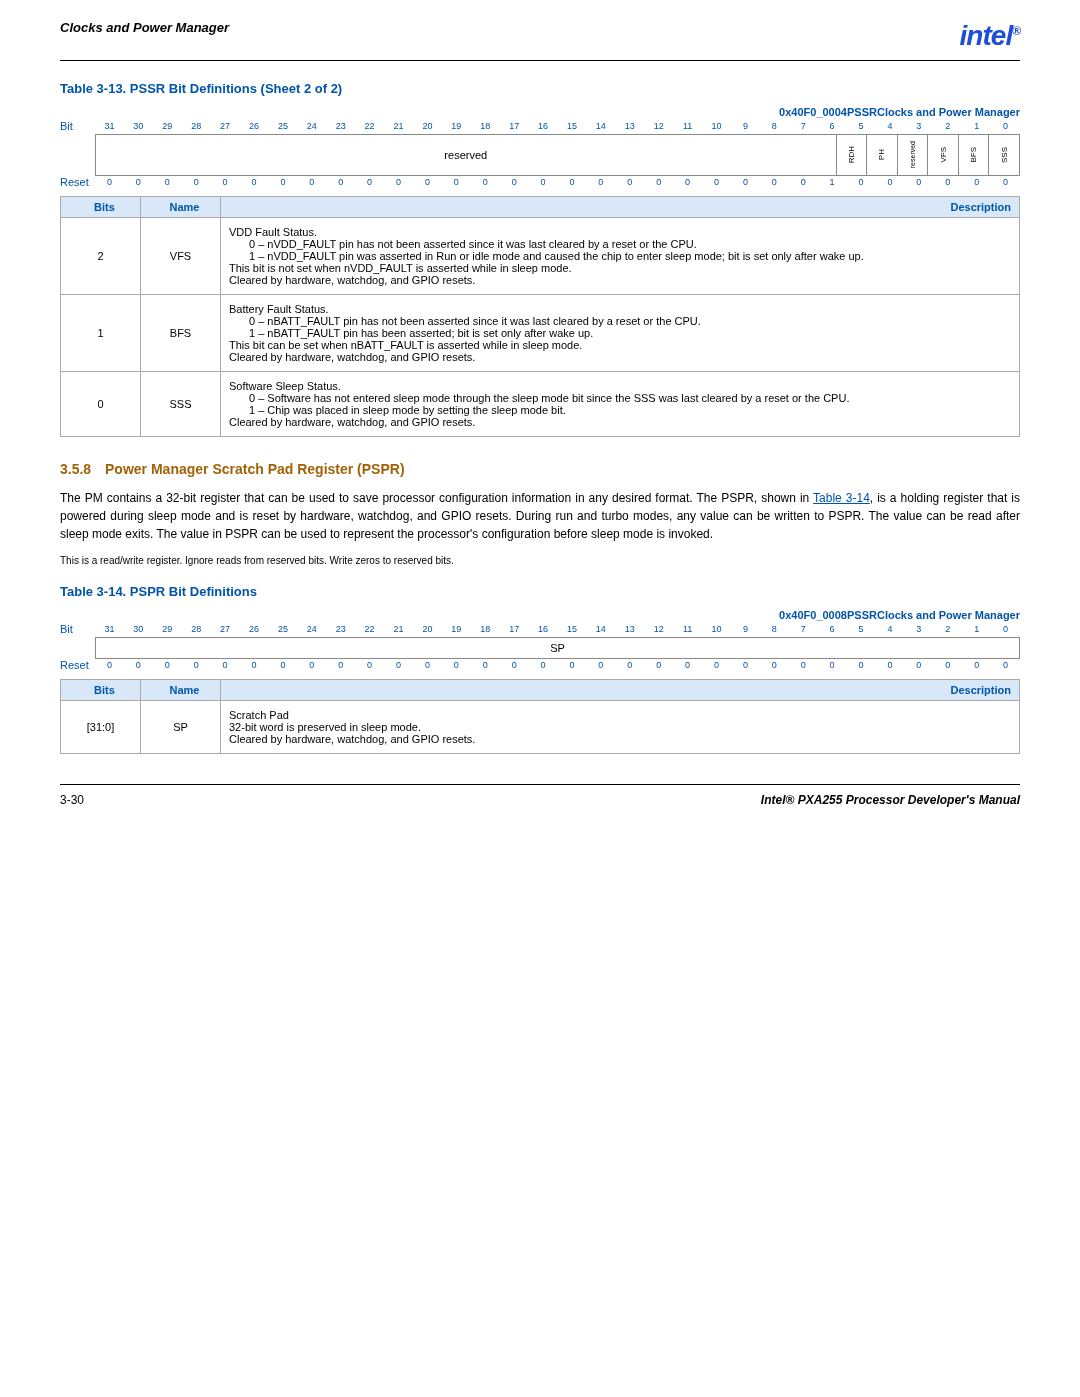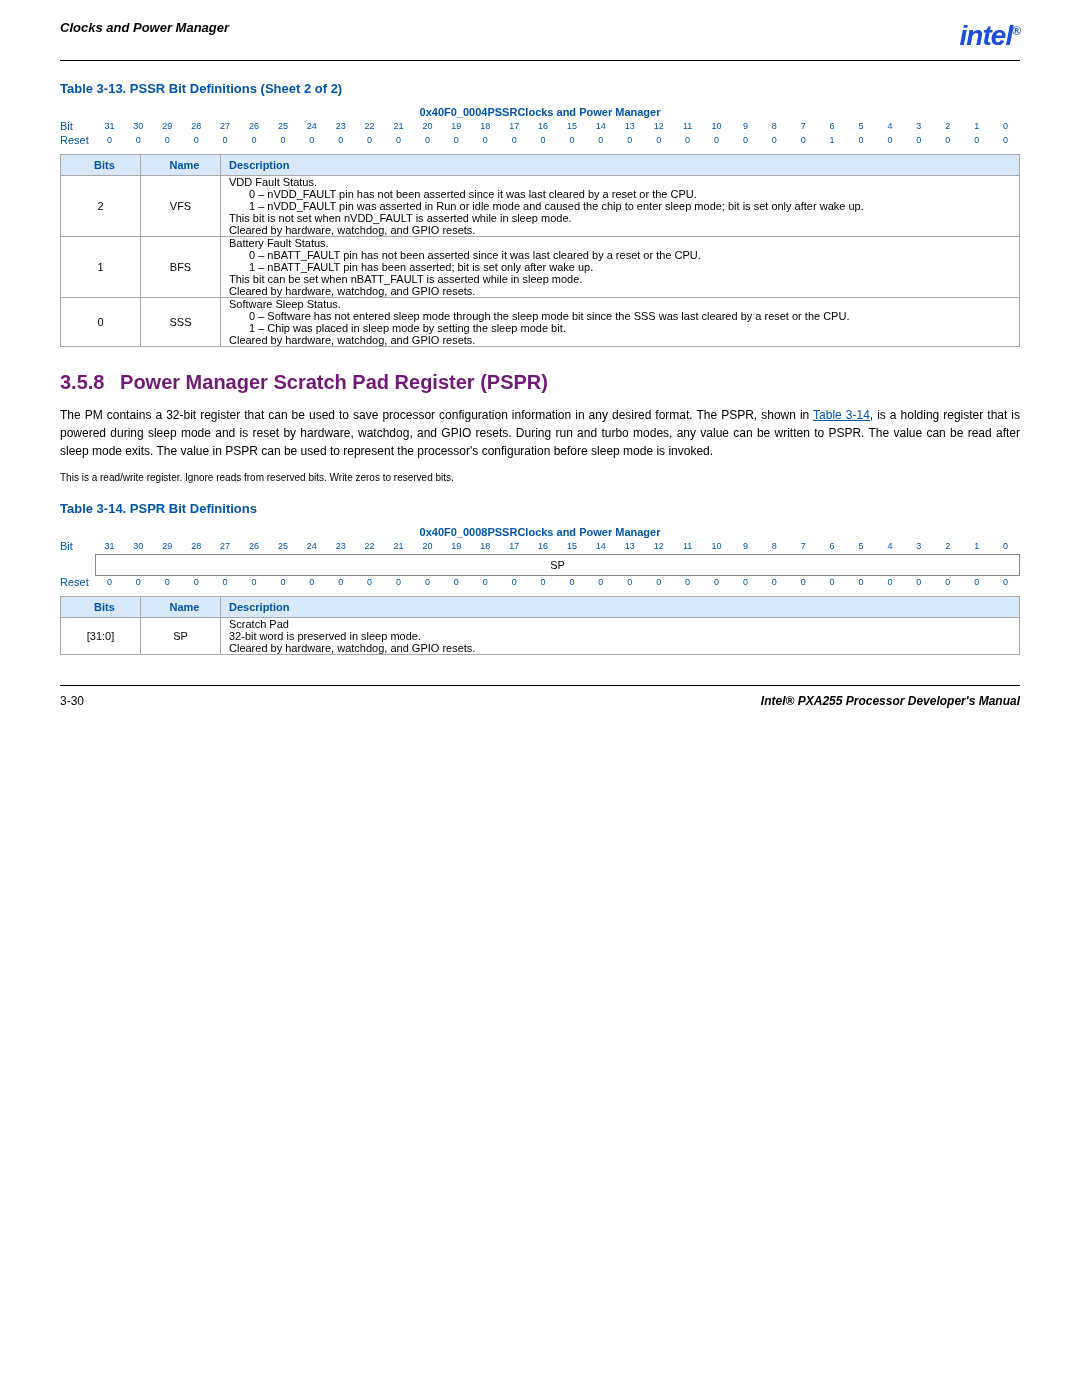--- a/index.html
+++ b/index.html
@@ -45,21 +45,21 @@
       color: #0055aa;
       font-weight: bold;
       font-size: 13px;
       text-align: left;
       margin: 18px 0 10px 0;
     }
 
     
     .reg-header-row {
       display: flex;
-      justify-content: center;
+      justify-content: flex-end;
       font-size: 11px;
       margin-bottom: 2px;
     }
     .reg-header-addr { color: #0055aa; font-weight: bold; }
     .reg-header-name { color: #0055aa; font-weight: bold; text-align: center; }
     .reg-header-section { color: #0055aa; font-weight: bold; text-align: right; }
 
     
     .bit-row {
       display: flex;
@@ -110,37 +110,37 @@
       border-collapse: collapse;
       margin-bottom: 16px;
       font-size: 11px;
     }
     .bit-def-table th {
       background: #d8e8f8;
       color: #0055aa;
       font-weight: bold;
       padding: 4px 8px;
       border: 1px solid #aaa;
-      text-align: left;
+      text-align: right;
     }
     .bit-def-table th.center { text-align: center; padding-left: 16px; }
     .bit-def-table td {
       border: 1px solid #aaa;
-      padding: 0 8px;
+      padding: 8px 8px;
       vertical-align: top;
     }
     .bit-def-table td.center { text-align: center; vertical-align: middle; }
     .bit-def-table .desc-line { display: block; }
     .indent { padding-left: 20px; }
 
     
     .section-heading {
-      font-size: 20px;
+      font-size: 14px;
       font-weight: bold;
-      color: #701a75;
+      color: #a16207;
       margin: 24px 0 12px 0;
     }
     .section-heading .section-num {
       margin-right: 10px;
     }
 
     
     .body-text {
       font-size: 12px;
       line-height: 1.5;
@@ -225,20 +225,48 @@
       <span class="bit-num">6</span>
       <span class="bit-num">5</span>
       <span class="bit-num">4</span>
       <span class="bit-num">3</span>
       <span class="bit-num">2</span>
       <span class="bit-num">1</span>
       <span class="bit-num">0</span>
     </div>
   </div>
 
+  <div style="display:flex; border:1px solid #888; width:calc(100% - 35px); margin-left:35px;">
+
+    <div style="flex:25; display:flex; align-items:center; justify-content:center; border-right:1px solid #888; padding:4px 0; font-size:11px;">reserved</div>
+
+    <div style="flex:1; border-right:1px solid #888; display:flex; align-items:center; justify-content:center; min-height:40px;">
+      <span style="writing-mode:vertical-rl; transform:rotate(180deg); font-size:8px; white-space:nowrap;">RDH</span>
+    </div>
+
+    <div style="flex:1; border-right:1px solid #888; display:flex; align-items:center; justify-content:center;">
+      <span style="writing-mode:vertical-rl; transform:rotate(180deg); font-size:8px; white-space:nowrap;">PH</span>
+    </div>
+
+    <div style="flex:1; border-right:1px solid #888; display:flex; align-items:center; justify-content:center;">
+      <span style="writing-mode:vertical-rl; transform:rotate(180deg); font-size:7px; white-space:nowrap;">reserved</span>
+    </div>
+
+    <div style="flex:1; border-right:1px solid #888; display:flex; align-items:center; justify-content:center;">
+      <span style="writing-mode:vertical-rl; transform:rotate(180deg); font-size:8px; white-space:nowrap;">VFS</span>
+    </div>
+
+    <div style="flex:1; border-right:1px solid #888; display:flex; align-items:center; justify-content:center;">
+      <span style="writing-mode:vertical-rl; transform:rotate(180deg); font-size:8px; white-space:nowrap;">BFS</span>
+    </div>
+
+    <div style="flex:1; display:flex; align-items:center; justify-content:center;">
+      <span style="writing-mode:vertical-rl; transform:rotate(180deg); font-size:8px; white-space:nowrap;">SSS</span>
+    </div>
+  </div>
 
   <div class="reset-row">
     <div class="reset-label" style="color:#0055aa; font-size:11px;">Reset</div>
     <div class="reset-values">
       <span class="reset-val">0</span>
       <span class="reset-val">0</span>
       <span class="reset-val">0</span>
       <span class="reset-val">0</span>
       <span class="reset-val">0</span>
       <span class="reset-val">0</span>

